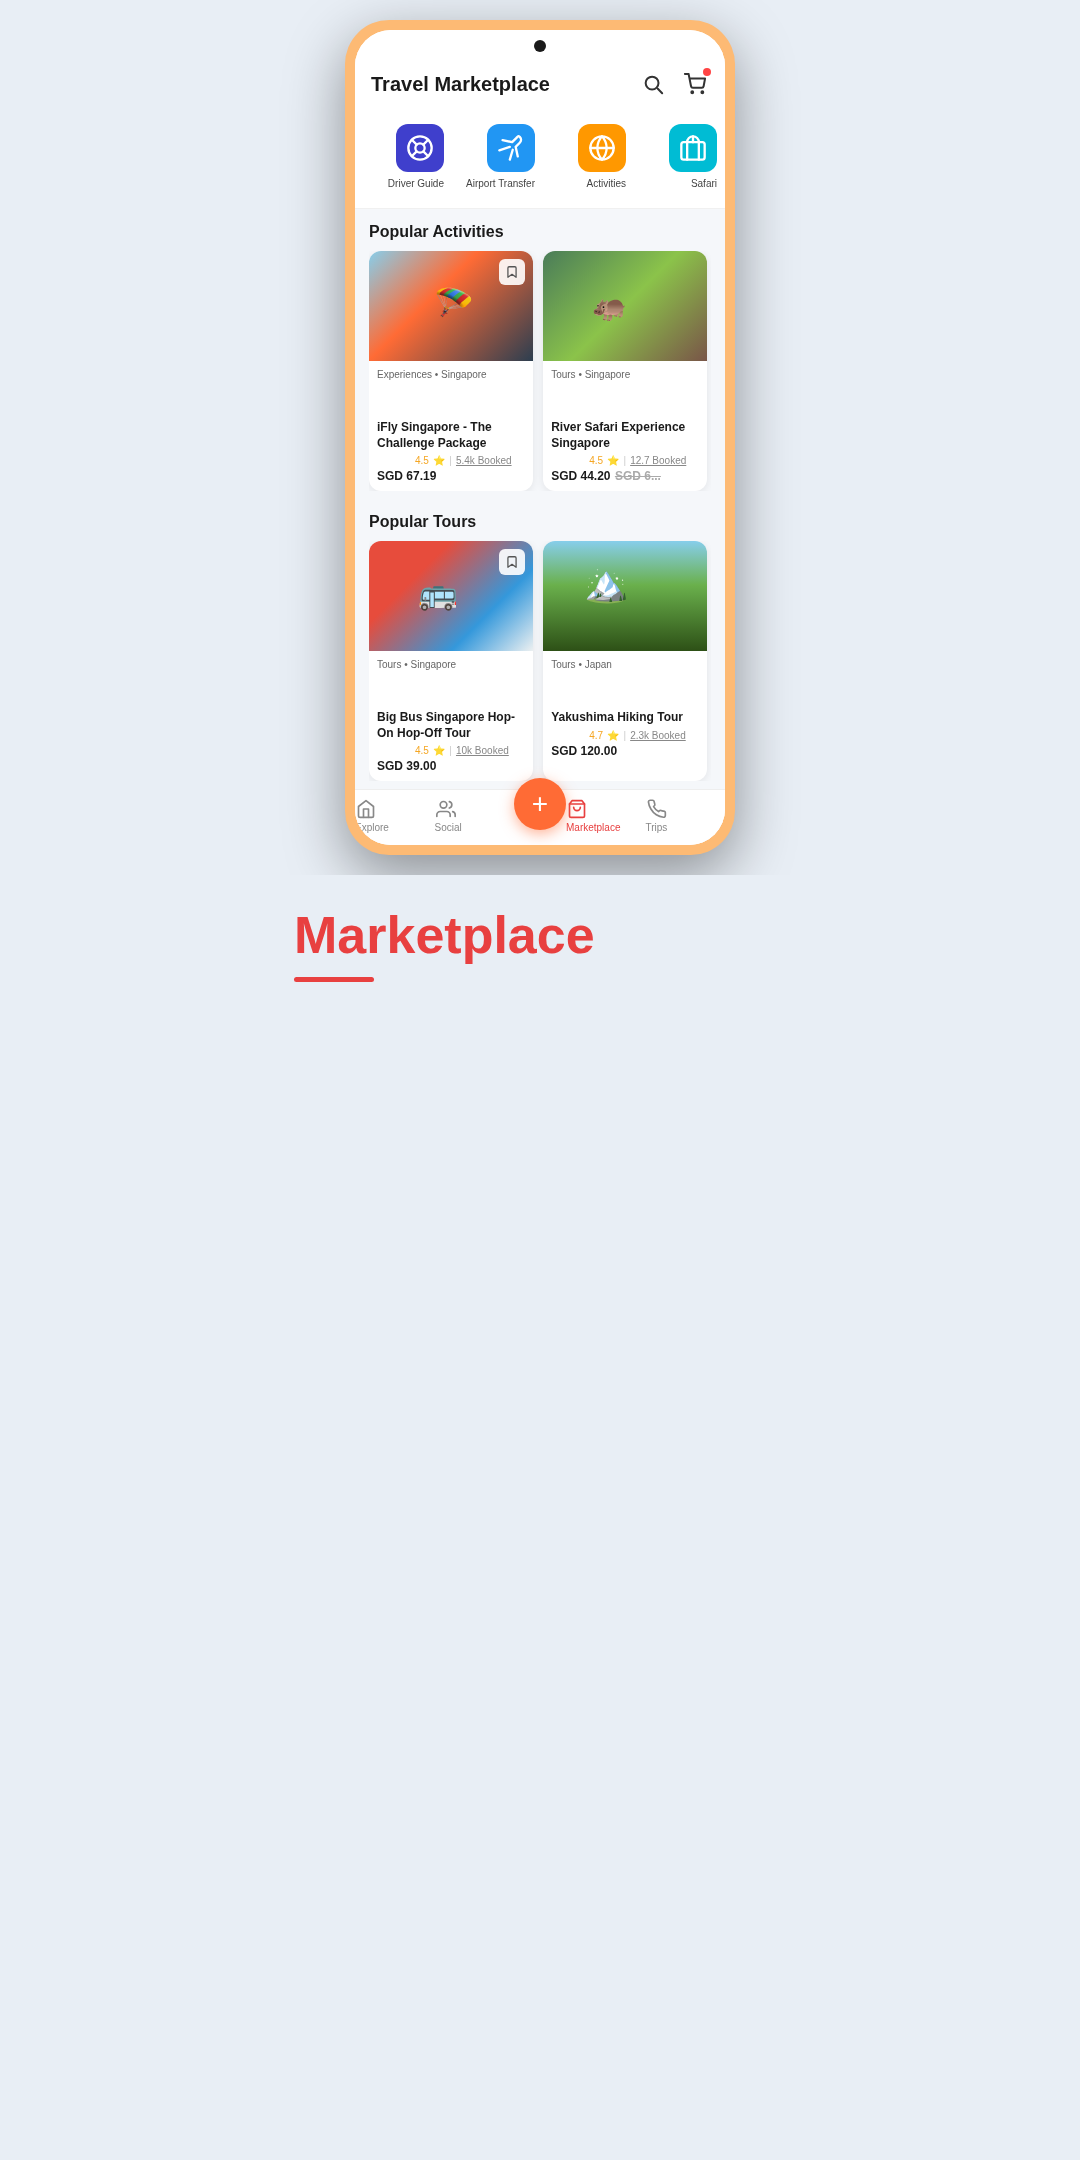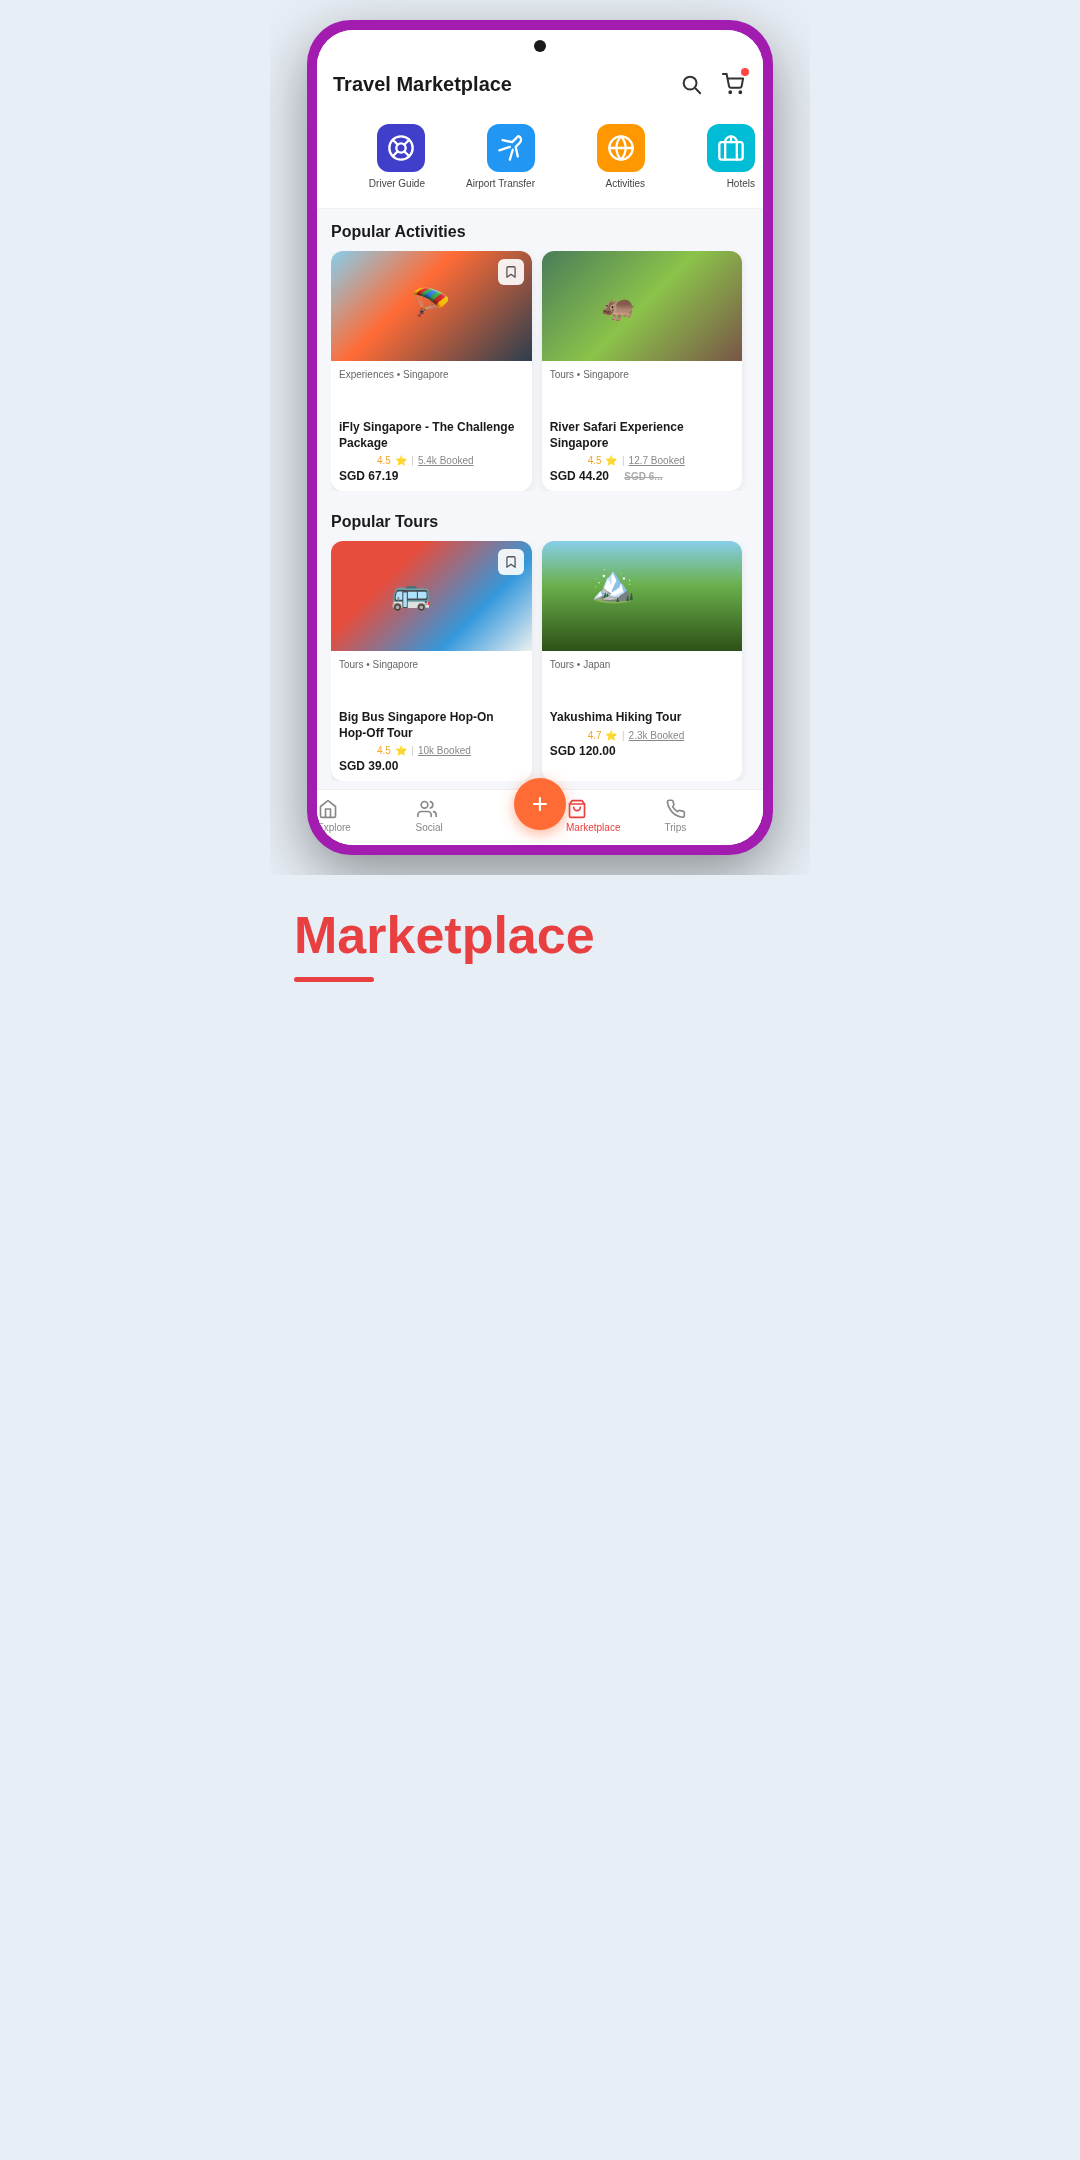--- a/index.html
+++ b/index.html
@@ -6,25 +6,25 @@
     * { box-sizing: border-box; margin: 0; padding: 0; }
     body {
       background: #e8eef5;
       font-family: -apple-system, BlinkMacSystemFont, 'Segoe UI', sans-serif;
       width: 540px;
       margin: 0 auto;
     }
 
     
     .phone-shell {
-      background: #a21caf;
+      background: #fdba74;
       border-radius: 44px;
       padding: 10px;
       margin: 20px auto;
-      width: 466px;
+      width: 390px;
       box-shadow: 0 20px 60px rgba(0,0,0,0.4);
     }
     .phone-screen {
       background: #fff;
       border-radius: 36px;
       overflow: hidden;
       position: relative;
     }
     .phone-notch {
       display: flex;
@@ -196,24 +196,24 @@
     .card-rating .booked {
       color: #888;
       text-decoration: underline;
     }
     .card-price {
       font-size: 12px;
       font-weight: 700;
       color: #1a1a1a;
     }
     .card-price-original {
-      font-size: 10px;
+      font-size: 12px;
       color: #aaa;
       text-decoration: line-through;
-      margin-left: 12px;
+      margin-left: 1px;
     }
 
     
     .img-ifly {
       background: linear-gradient(135deg, #87ceeb 0%, #ff6b35 40%, #2c3e50 100%);
       position: relative;
       overflow: hidden;
     }
     .img-ifly::after {
       content: '🪂';
@@ -418,21 +418,21 @@
           <span class="category-label">Activities</span>
         </div>
         <div class="category-item">
           <div class="category-icon-wrap" style="background:#00bcd4;">
             <svg width="28" height="28" viewBox="0 0 24 24" fill="none" stroke="#fff" stroke-width="2" stroke-linecap="round" stroke-linejoin="round">
               <rect x="2" y="7" width="20" height="15" rx="2"></rect>
               <path d="M17 22V7a5 5 0 0 0-10 0v15"></path>
               <line x1="12" y1="2" x2="12" y2="7"></line>
             </svg>
           </div>
-          <span class="category-label">Hotels</span>
+          <span class="category-label">Safari</span>
         </div>
       </div>
 
       <div class="section">
         <div class="section-title">Popular Activities</div>
         <div class="cards-row">
 
           <div class="card">
             <div class="card-img-wrap">
               <div class="card-img-placeholder img-ifly" style="width:100%;height:100%;"></div>

